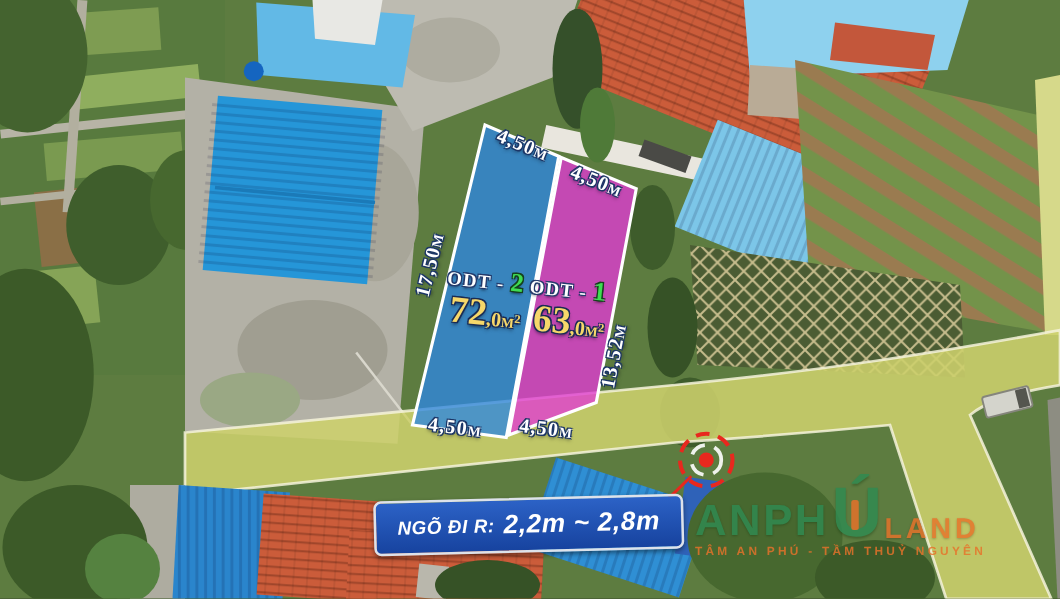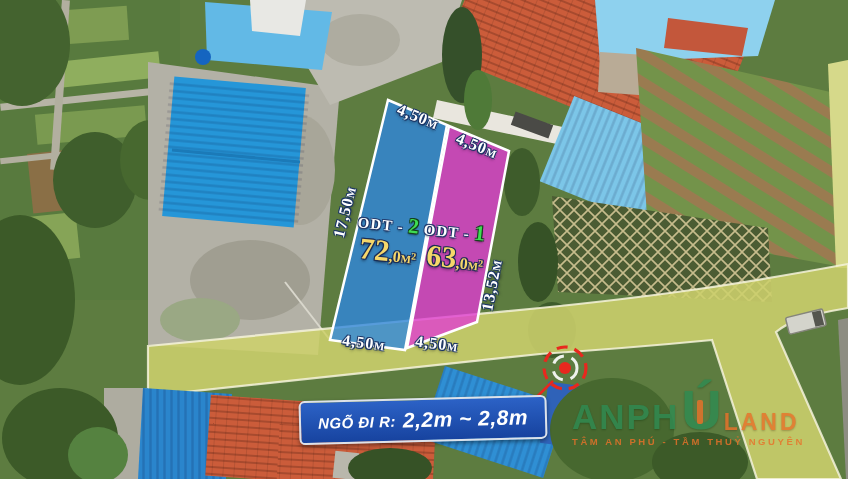--- a/index.html
+++ b/index.html
@@ -30,21 +30,21 @@
         transform:translate(-50%,-50%) rotate(-1.5deg);
         background:linear-gradient(#2c62c6,#17439f);
         border:2px solid #dde2ea;border-radius:6px;
         box-shadow:0 2px 4px rgba(0,0,0,.45);
         display:flex;align-items:center;justify-content:center;gap:7px;
         color:#fff;font-style:italic;font-weight:bold;}
   .sign .pre{font-size:15px;letter-spacing:.5px;}
   .sign .rng{font-size:21px;letter-spacing:.5px;}
 
   
-  .logo{position:absolute;left:572px;top:386px;opacity:.82;line-height:1;}
+  .logo{position:absolute;left:556px;top:386px;opacity:.82;line-height:1;}
   .logo-row{display:flex;align-items:flex-end;}
   .logo-anph{font-size:35px;font-weight:bold;letter-spacing:2px;color:#2f8b52;
              text-shadow:0 1px 2px rgba(0,40,0,.35);}
   .logo-u{font-size:56px;font-weight:bold;color:#2f8b52;position:relative;
           margin:0 2px;line-height:.85;text-shadow:0 1px 2px rgba(0,40,0,.35);}
   .logo-u::before{content:"";position:absolute;left:16px;top:14px;width:6px;
           height:24px;background:#e8722a;border-radius:2px;}
   .logo-land{font-size:23px;font-weight:bold;letter-spacing:3px;color:#e8722a;
              text-shadow:0 1px 2px rgba(60,20,0,.35);}
   .logo-tag{margin-top:3px;font-size:9.5px;font-weight:bold;letter-spacing:2.6px;

